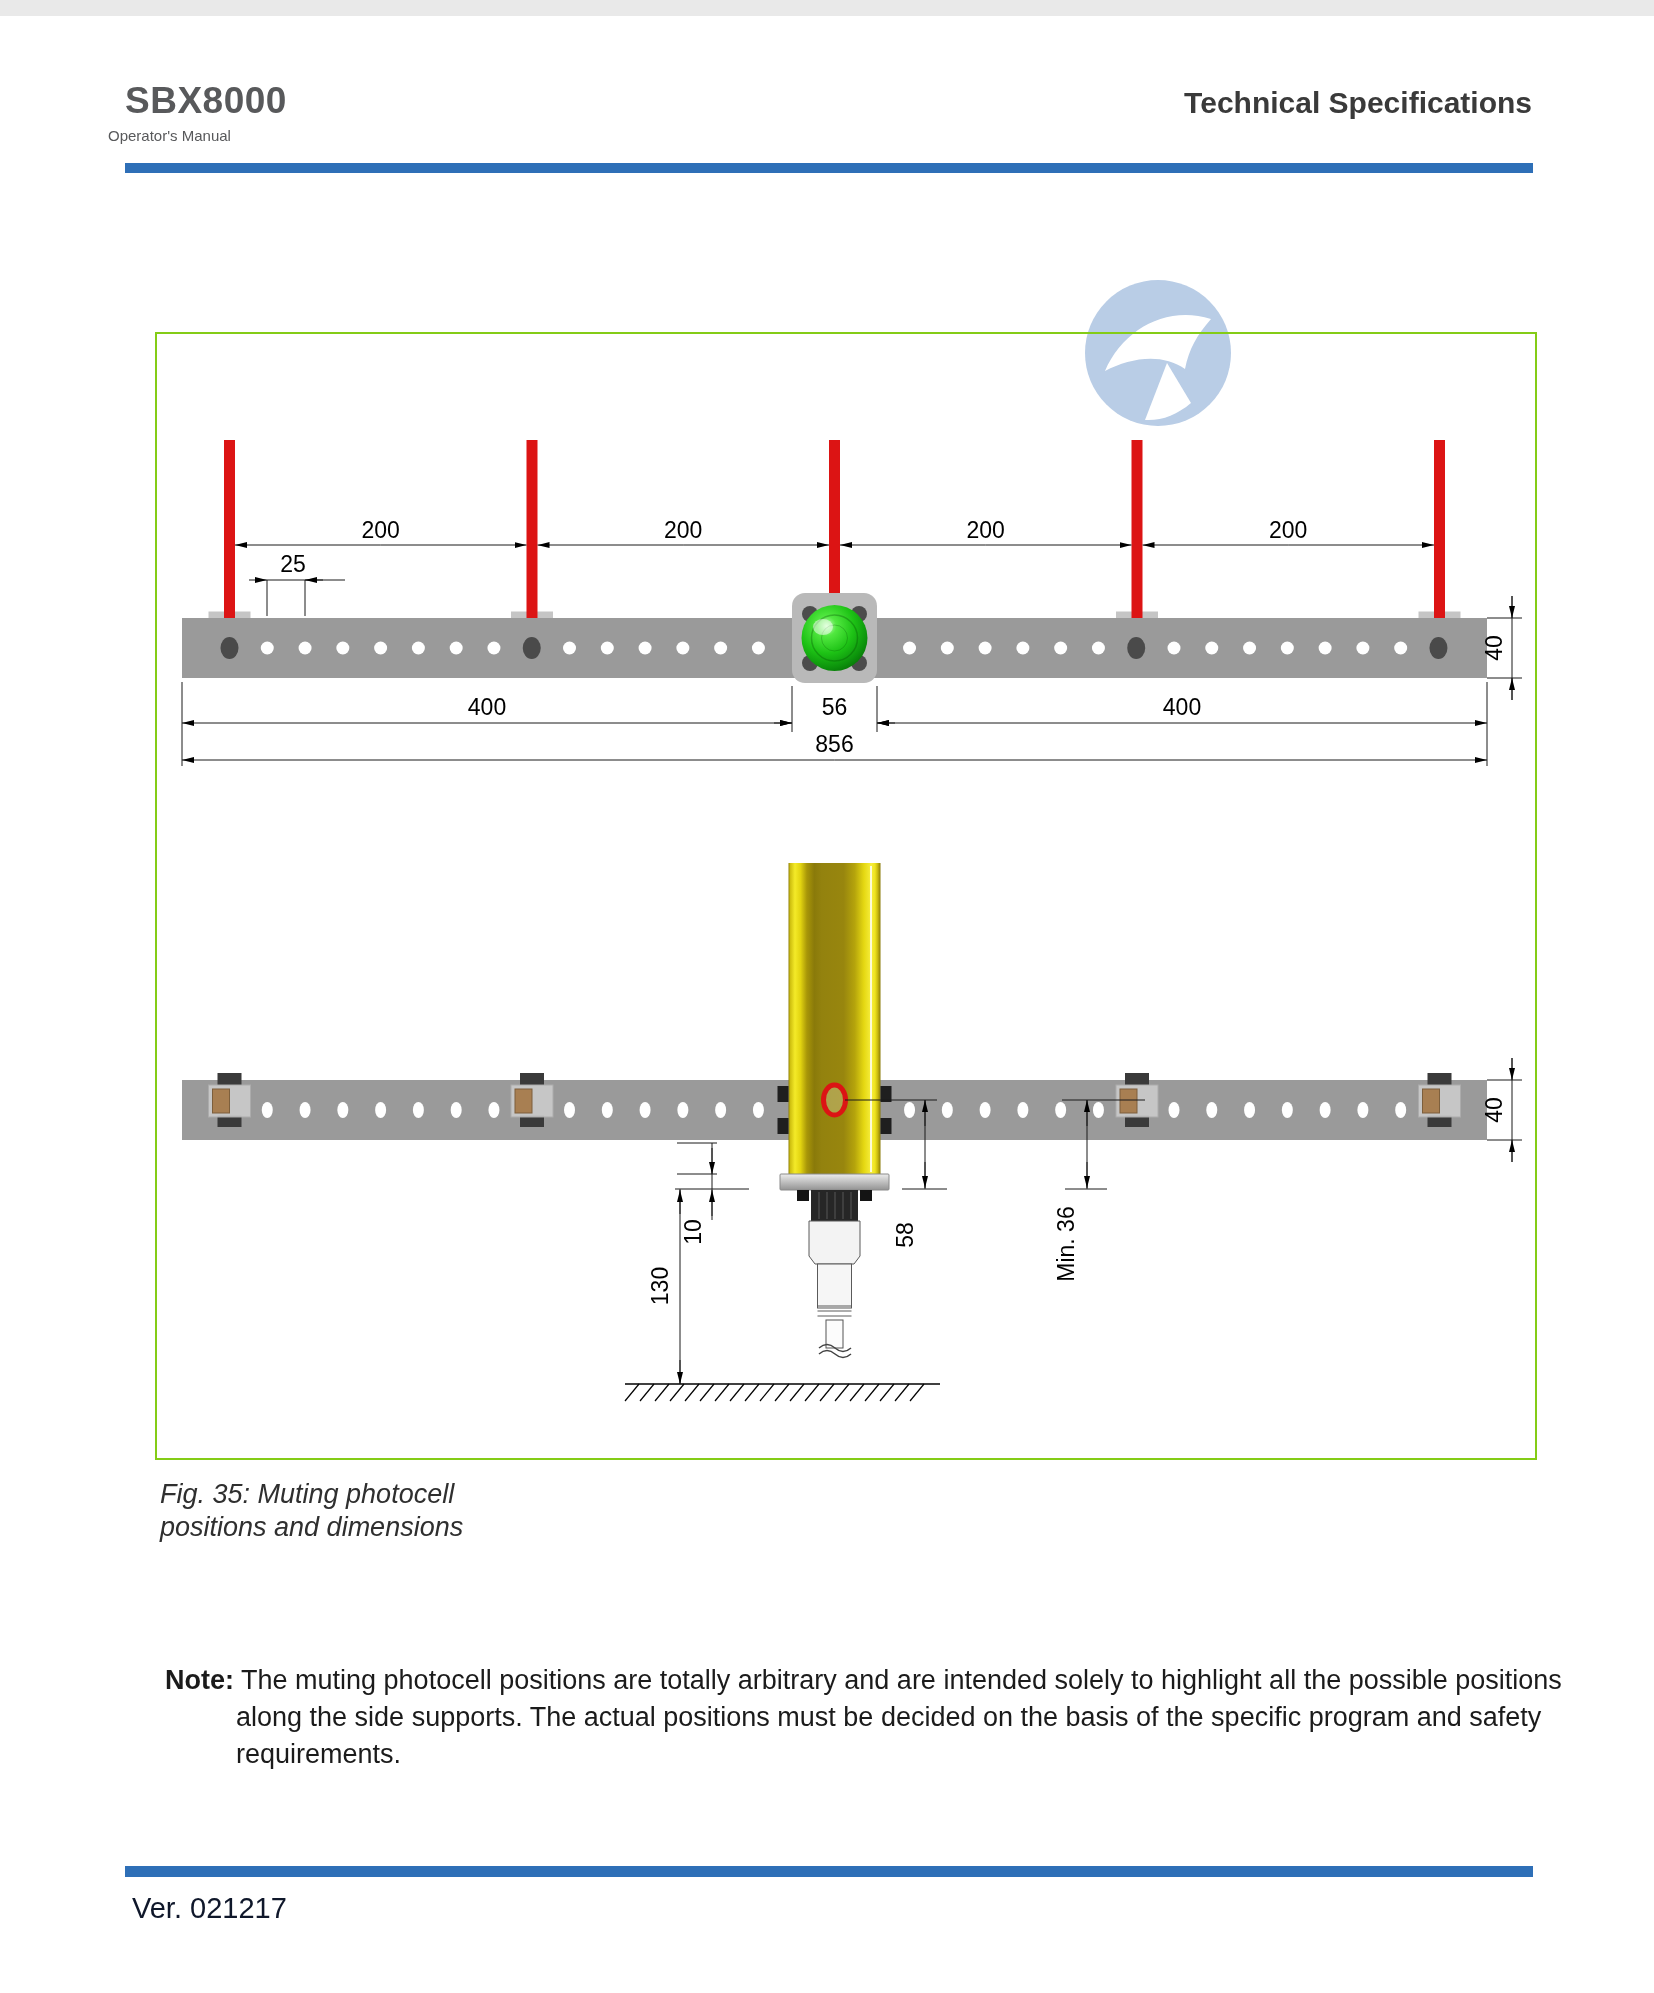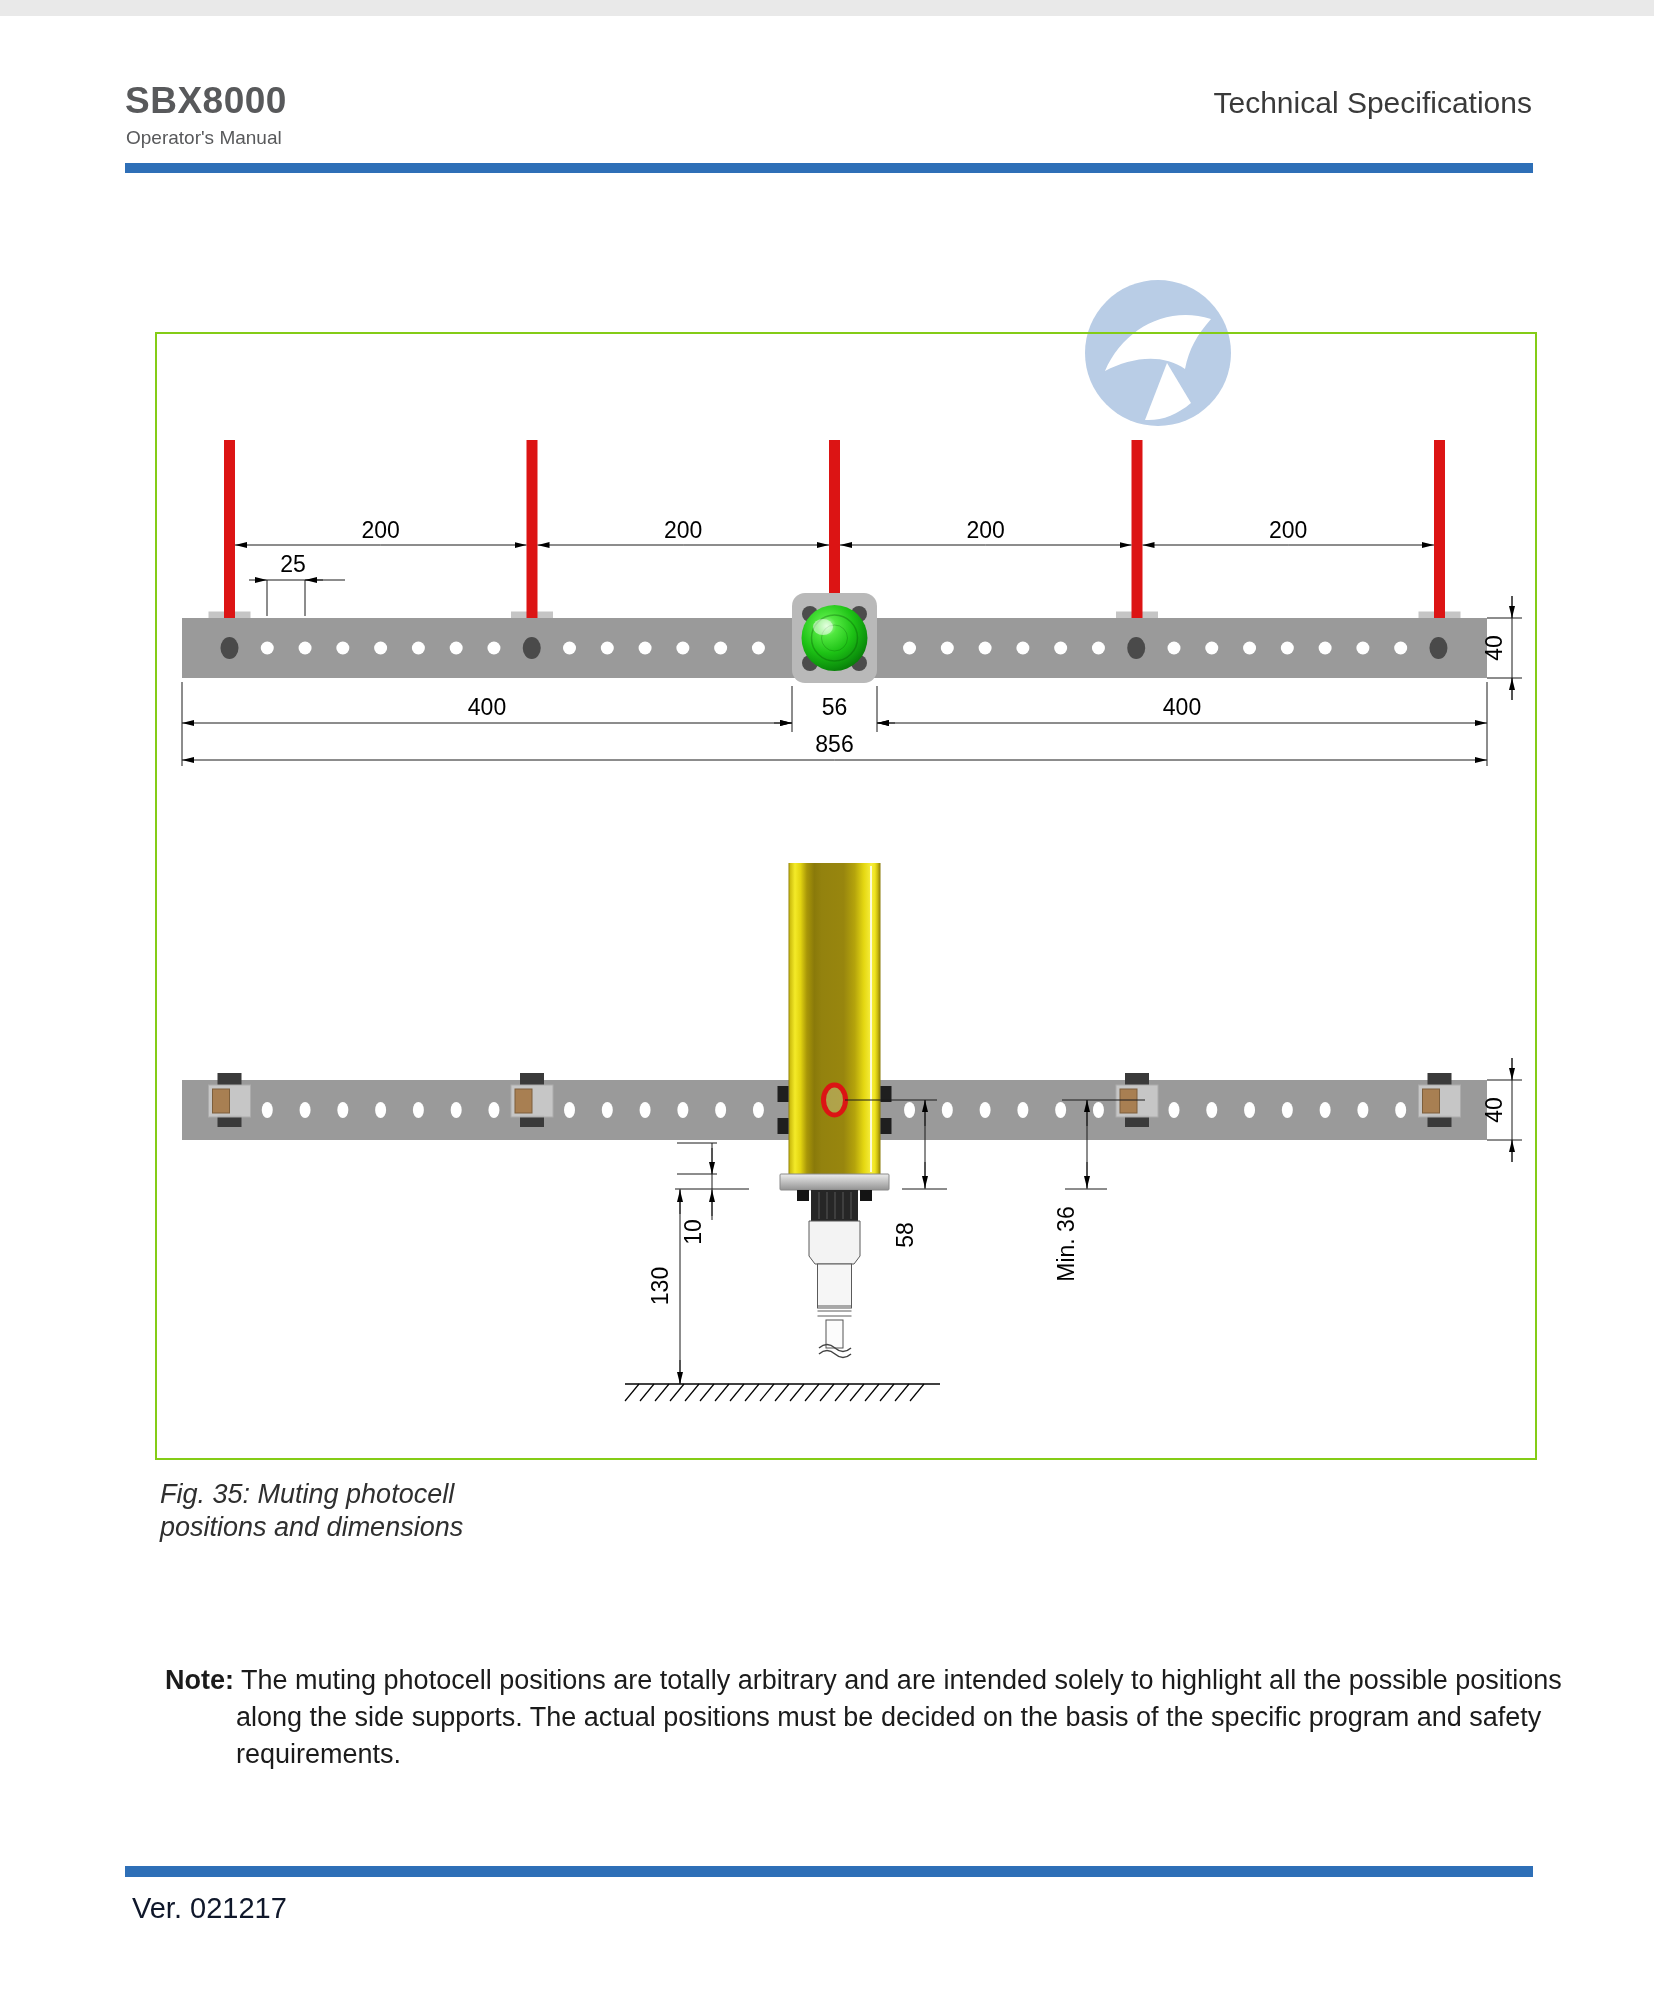--- a/index.html
+++ b/index.html
@@ -1,21 +1,21 @@
 <!DOCTYPE html>
 <html><head>
 <meta charset="utf-8">
 <style>
   html,body{margin:0;padding:0;background:#e9e9e9;}
   .page{position:relative;width:1654px;height:1993px;background:#ffffff;margin:16px auto;
         font-family:"Liberation Sans",sans-serif;overflow:hidden;}
   
   .product-title{position:absolute;left:125px;top:64px;font-size:37px;font-weight:bold;color:#58595b;letter-spacing:.5px;}
-  .manual-subtitle{position:absolute;left:126px;top:111px;font-size:19px;color:#58595b;}
-  .section-title{position:absolute;right:122px;top:70px;font-size:30px;font-weight:normal;color:#3a3a3a;}
+  .manual-subtitle{position:absolute;left:108px;top:111px;font-size:15px;color:#58595b;}
+  .section-title{position:absolute;right:122px;top:70px;font-size:30px;font-weight:bold;color:#3a3a3a;}
   .rule{position:absolute;left:125px;width:1408px;height:10px;background:var(--accent,#2e6fb7);}
   .rule.top{top:147px;} .rule.bottom{top:1850px;height:11px;}
   
   .watermark{position:absolute;left:1075px;top:255px;width:470px;height:145px;z-index:0;}
   .wm-cn{position:absolute;left:188px;top:22px;font-size:57px;font-weight:bold;color:#a7a8aa;letter-spacing:9px;font-family:"DejaVu Sans",sans-serif;}
   .wm-en{position:absolute;left:190px;top:96px;font-size:33px;color:#a7a8aa;letter-spacing:2px;}
   
   .figure-box{position:absolute;left:155px;top:316px;width:1378px;height:1124px;border:2px solid #84cc16;z-index:1;}
   .figure-box svg{display:block;}
   svg .bar{fill:var(--gray,#9a9a9a);}

